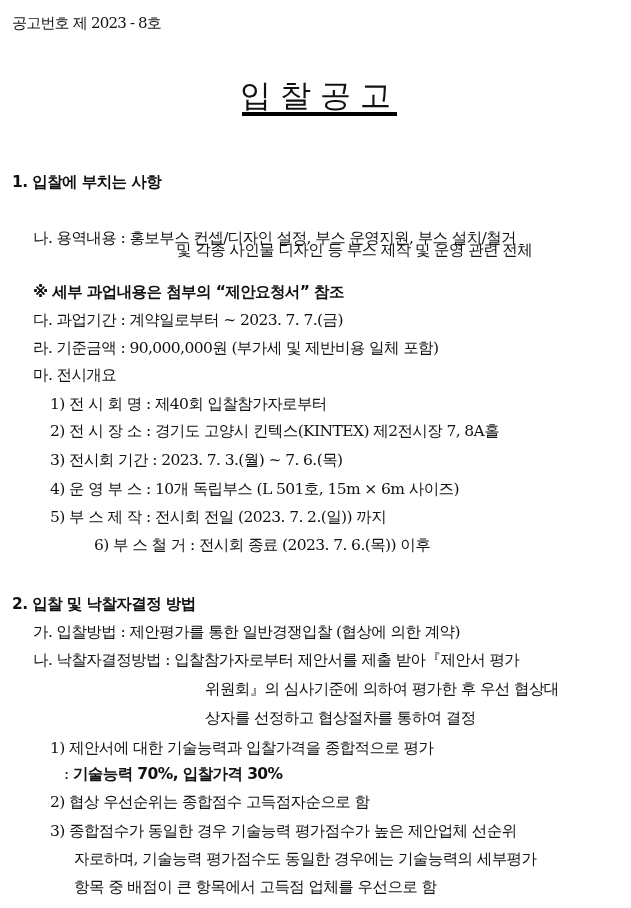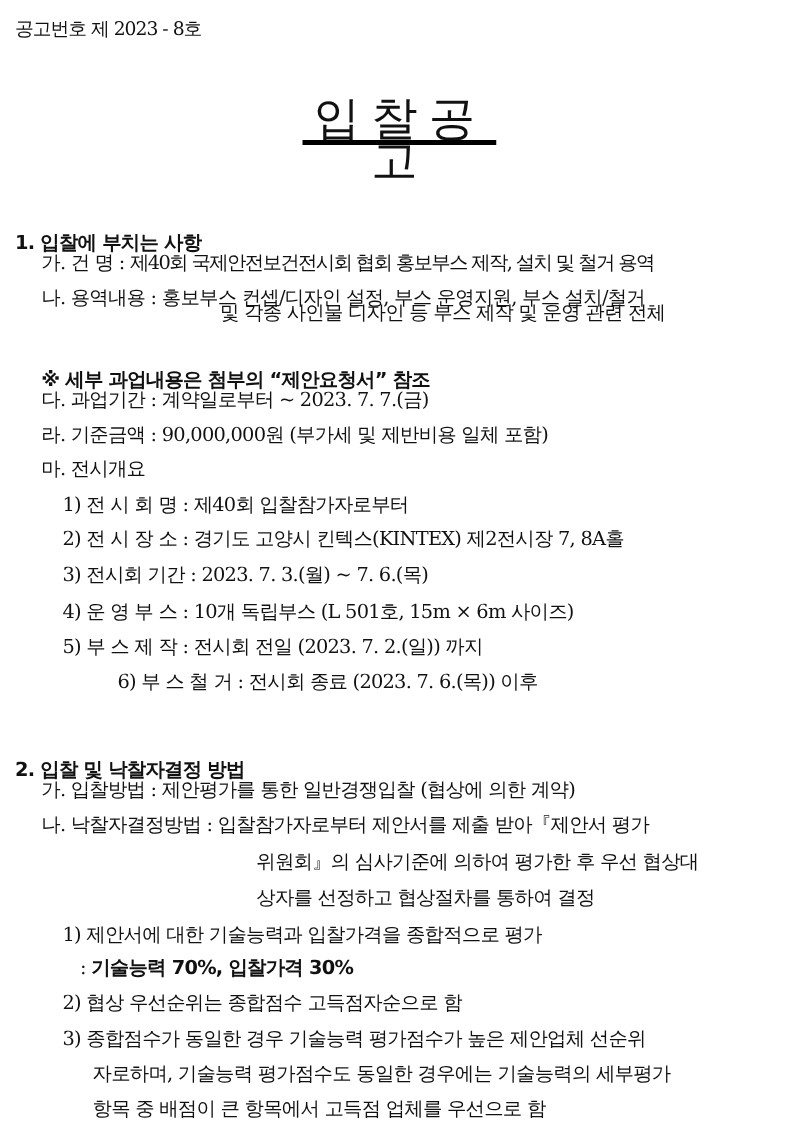--- a/index.html
+++ b/index.html
@@ -3,49 +3,46 @@
   <meta charset="utf-8">
   <style>
     html, body { margin: 0; padding: 0; background: #ffffff; }
     body {
       width: 631px; height: 908px; overflow: hidden; position: relative;
       font-family: "DejaVu Serif", "Liberation Serif", serif;
       color: #111111;
     }
     .doc { position: absolute; left: 0; top: 0; width: 554px; height: 908px; }
     .line { position: absolute; white-space: nowrap; font-size: 15.5px; line-height: 20px; letter-spacing: -0.6px; }
-    .bold { font-weight: bold; font-family: "DejaVu Sans", "Liberation Sans", sans-serif; margin-top: 12px; }
+    .bold { font-weight: bold; font-family: "DejaVu Sans", "Liberation Sans", sans-serif; }
     .notice-no { left: 12px; top: 13px; font-size: 15px; letter-spacing: -0.8px; }
     .title {
       position: absolute; left: 240px; top: 78px; width: 160px;
       text-align: center; font-family: "DejaVu Sans", "Liberation Sans", sans-serif;
-      font-size: 37px; line-height: 34px; letter-spacing: 9px; font-weight: 500;
+      font-size: 31px; line-height: 34px; letter-spacing: 9px; font-weight: 500;
     }
     .title-underline { position: absolute; left: 242px; top: 112px; width: 155px; height: 4px; background: #000; }
     .indent-section { left: 12px; }
     .indent-item { left: 33px; }
     .indent-sub { left: 50px; }
     .cont-a { left: 176px; }
     .cont-b { left: 205px; }
     .cont-c { left: 74px; }
   </style>
 </head>
 <body>
 
 <div class="doc">
   <div class="line notice-no">공고번호 제 2023 - 8호</div>
 
   <div class="title">입찰공고</div>
   <div class="title-underline"></div>
 
   <div class="line bold indent-section" style="top:172px;">1. 입찰에 부치는 사항</div>
 
-  <div class="line indent-item" style="top:200px;">
-    <span>가. 건      명 : </span><span style="letter-spacing:-1.3px;">제40회 국제안전보건전시회 협회 홍보부스 제작, 설치 및 철거 용역</span>
-  </div>
   <div class="line indent-item" style="top:228px;">
     <span>나. 용역내용 : </span><span>홍보부스 컨셉/디자인 설정, 부스 운영지원, 부스 설치/철거</span>
   </div>
   <div class="line cont-a" style="top:240px;">및 각종 사인물 디자인 등 부스 제작 및 운영 관련 전체</div>
 
   <div class="line bold indent-item" style="top:282px;">※ 세부 과업내용은 첨부의 “제안요청서” 참조</div>
 
   <div class="line indent-item" style="top:310px;">
     <span>다. 과업기간 : </span><span>계약일로부터 ~ 2023. 7. 7.(금)</span>
   </div>

